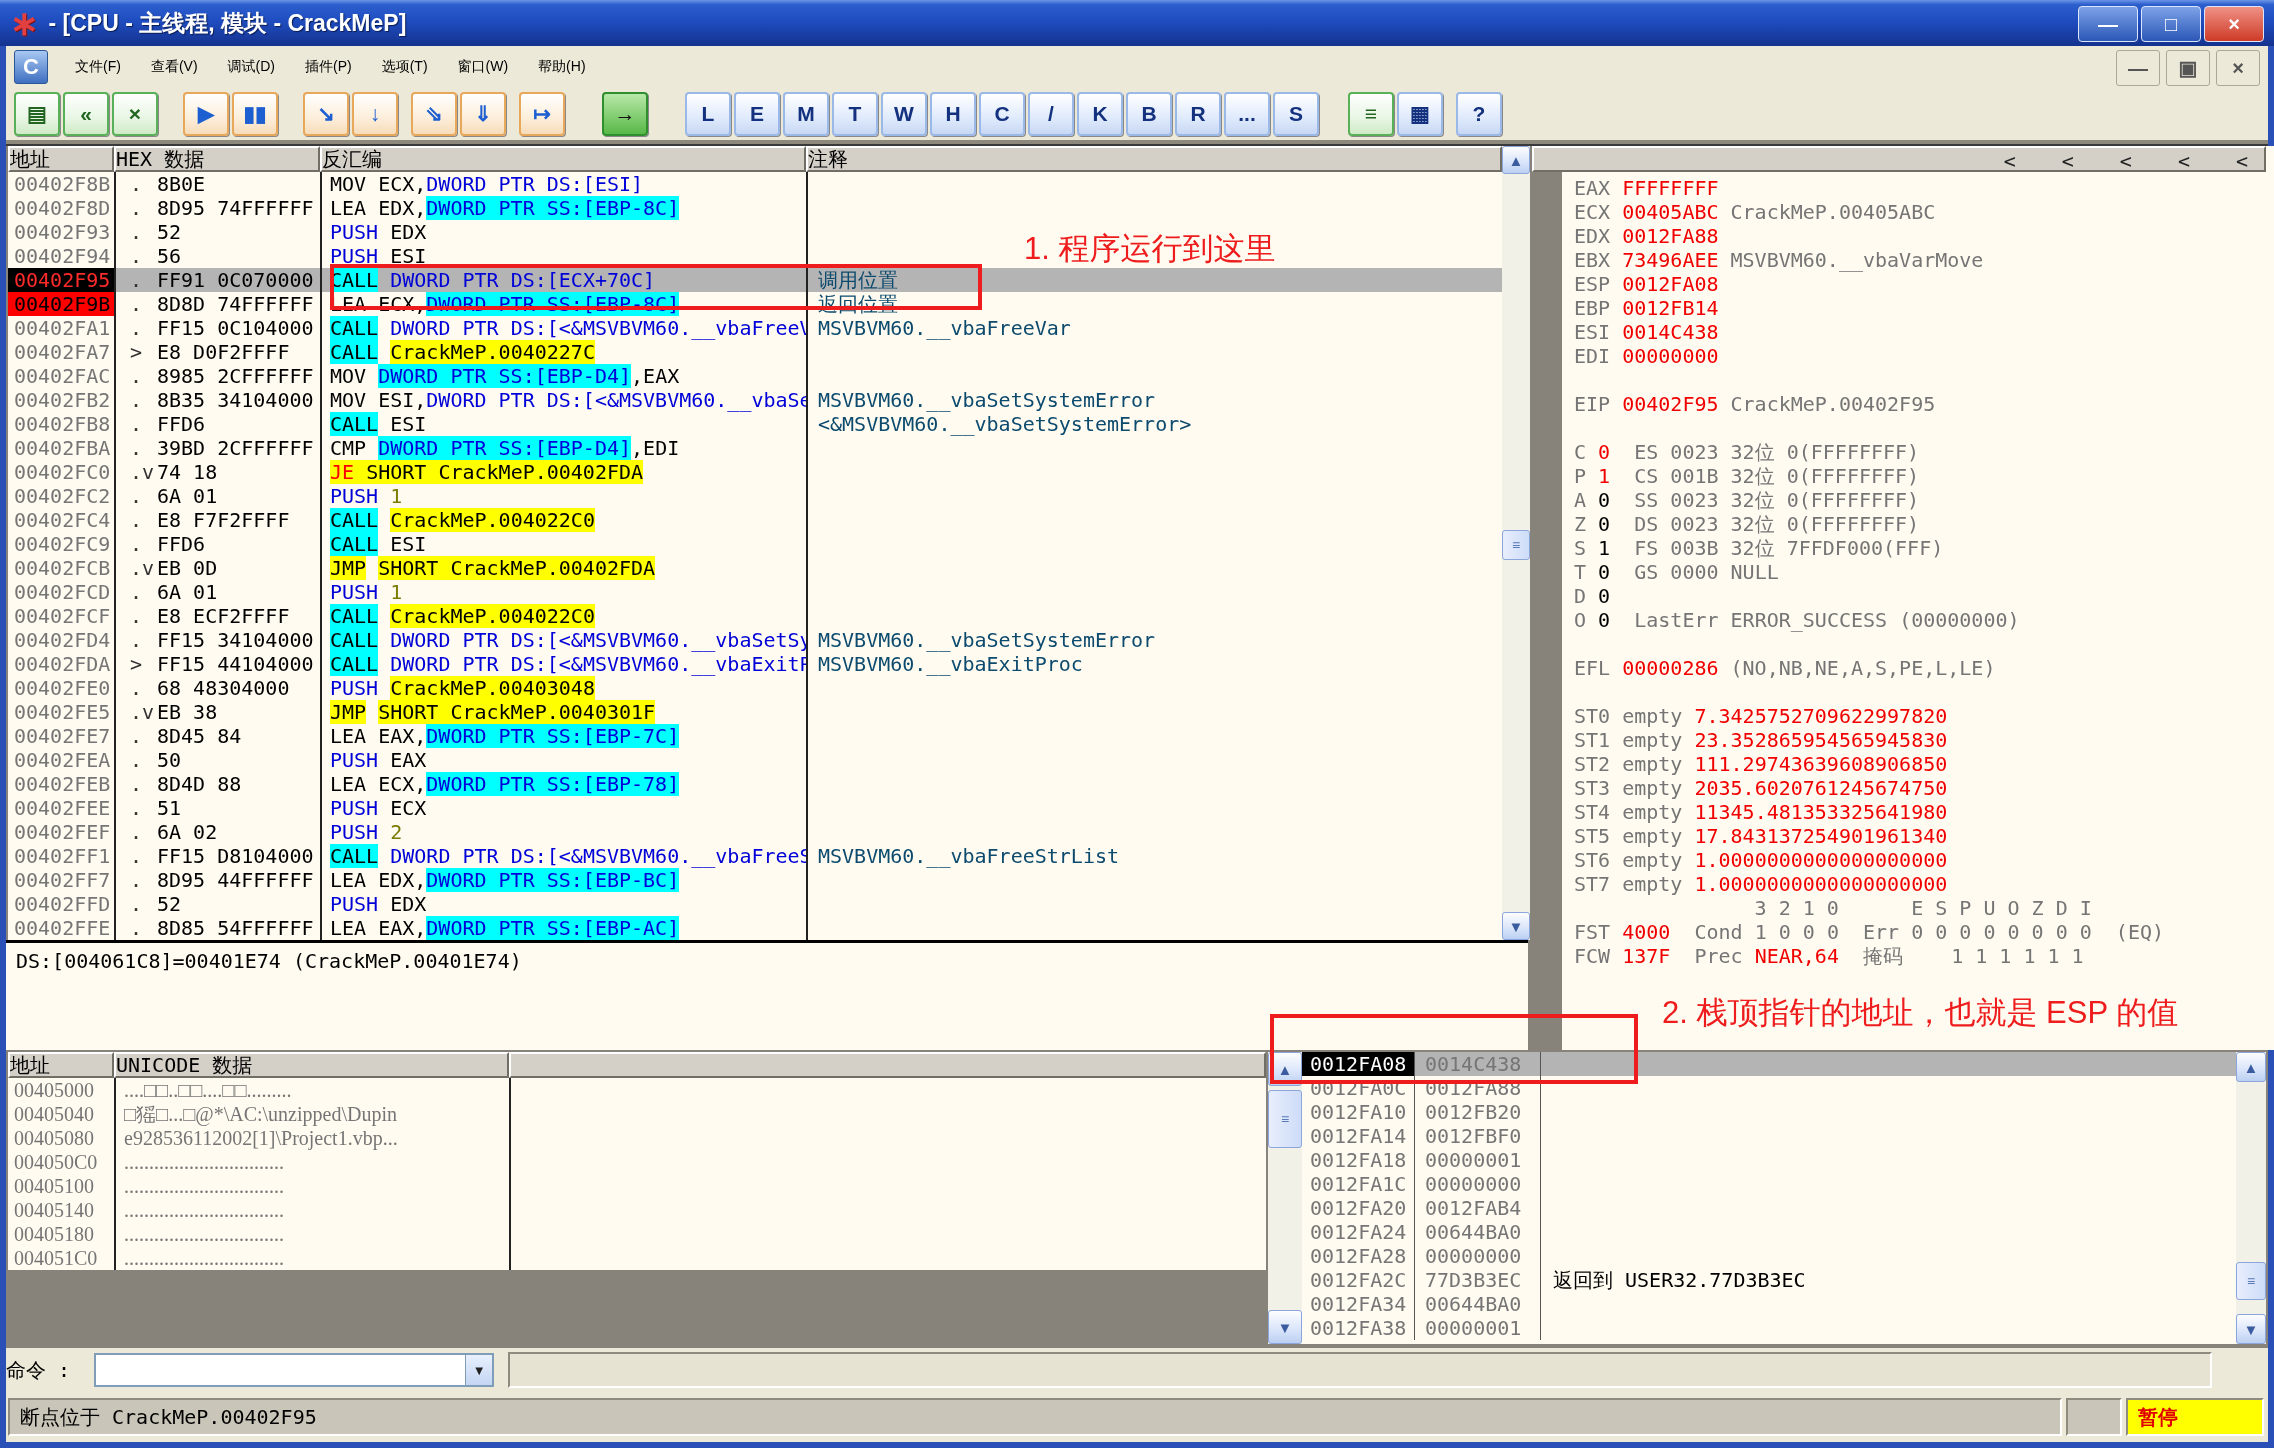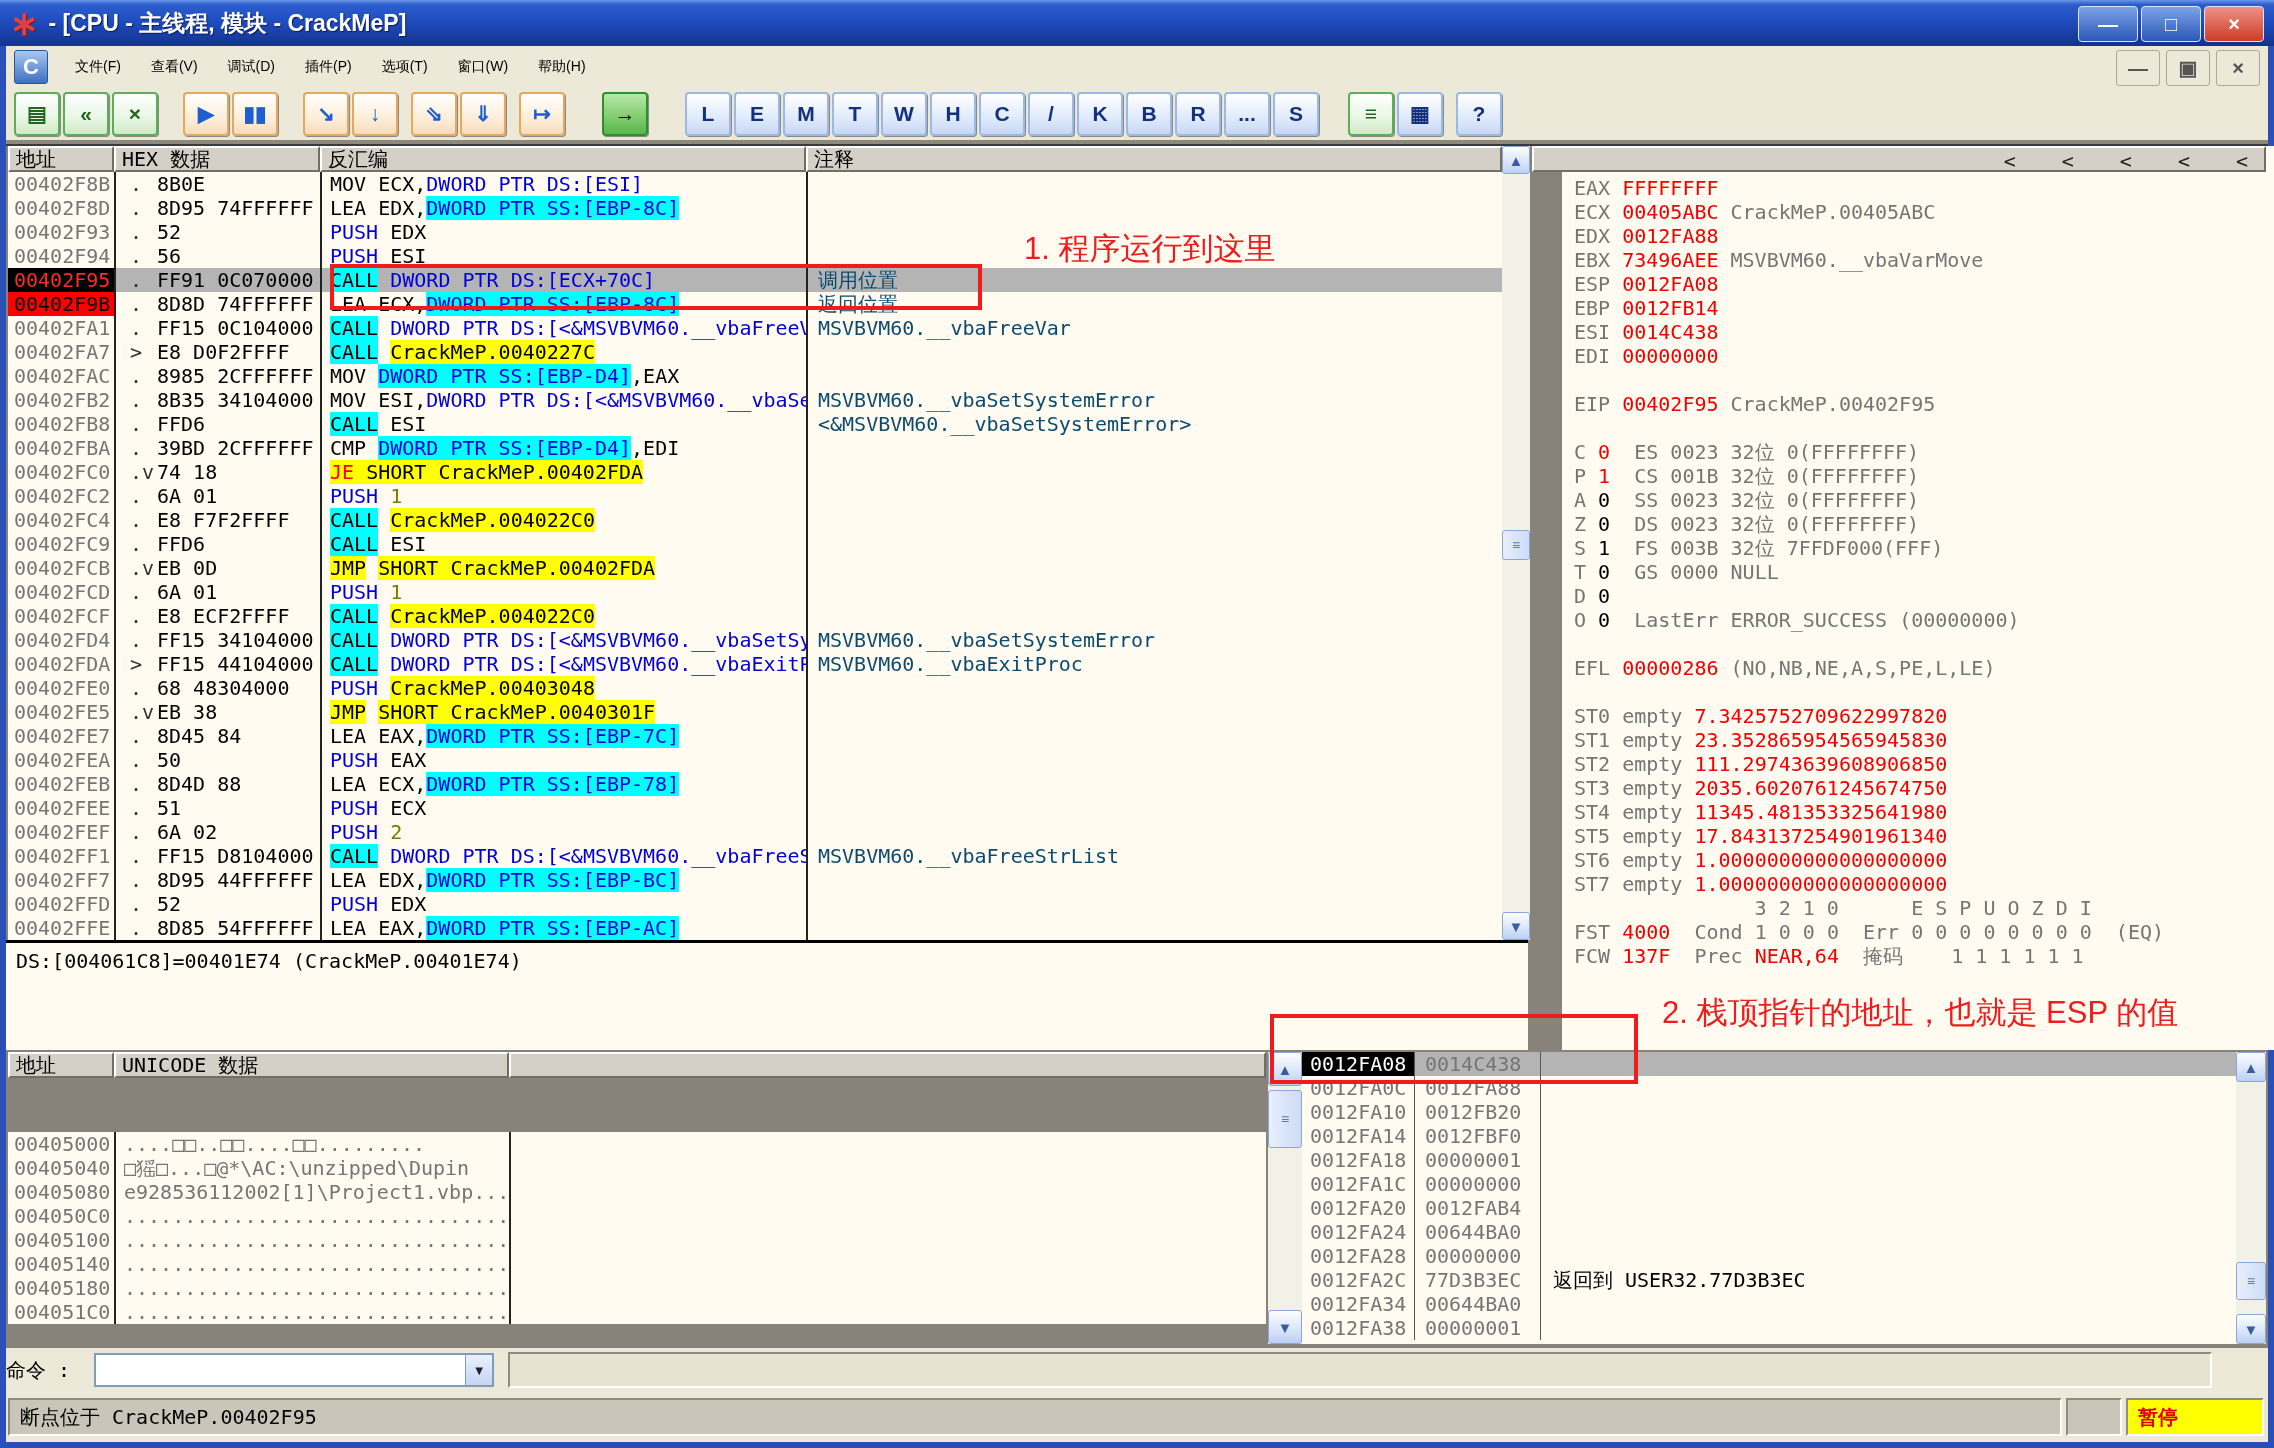--- a/index.html
+++ b/index.html
@@ -37,21 +37,21 @@
   .tb-btn.letter{color:#13317e;}
   .tb-gap{height:40px;}
   #chrome-sep{left:0;top:140px;width:2274px;height:6px;background:#8c887c;border-bottom:2px solid #3a3a3a;box-sizing:border-box;}
   
   .frame{background:#2a50b8;}
   
   .backdrop{left:6px;top:146px;width:2262px;height:1296px;background:#87837a;}
   .pane{position:absolute;background:#fffbf0;font-family:"DejaVu Sans Mono",monospace;font-size:20px;color:#000;}
   .hdrcell{position:absolute;height:26px;background:#d4d0c8;box-sizing:border-box;
     border-top:2px solid #fff;border-left:2px solid #fff;border-right:2px solid #716e66;border-bottom:2px solid #716e66;
-    font-family:"DejaVu Sans Mono",monospace;font-size:20px;line-height:22px;padding-left:6px;color:#000;overflow:hidden;white-space:pre;}
+    font-family:"DejaVu Sans Mono",monospace;font-size:20px;line-height:22px;color:#000;overflow:hidden;white-space:pre;}
   .sg{white-space:pre;}
   .sg.k{color:#000;} .sg.g{color:#757575;} .sg.r{color:#f00000;} .sg.b{color:#0000d8;}
   .sg.n{color:#7b7b00;}
   .sg.cy{background:#00ffff;color:#000;} .sg.cyb{background:#00ffff;color:#0000d8;}
   .sg.y{background:#ffff00;color:#000;} .sg.yr{background:#ffff00;color:#ff0000;font-weight:normal;}
   
   #asm-rows{left:8px;top:172px;width:1494px;height:768px;overflow:hidden;}
   .arow{display:flex;height:24px;line-height:24px;white-space:pre;}
   .arow.sel .c-pre,.arow.sel .c-hex,.arow.sel .c-asm,.arow.sel .c-com{background:#b4b4b4;}
   .c-addr{width:106px;box-sizing:border-box;padding-left:6px;color:#757575;flex:none;overflow:hidden;}
@@ -70,21 +70,21 @@
   .sb-thumb{position:absolute;left:0;width:100%;background:linear-gradient(90deg,#e8eefc,#cddcf8);
     border:1px solid #8aa6dc;border-radius:3px;color:#5a7ab8;display:flex;align-items:center;justify-content:center;
     font-size:14px;box-sizing:border-box;}
   
   #reg-pane{left:1532px;top:146px;width:734px;height:904px;margin-left:30px;}
   #reg-hdr{left:1532px;top:146px;width:734px;}
   #reg-collapse{position:absolute;right:16px;top:2px;display:flex;gap:46px;color:#222;}
   #register-lines{position:absolute;left:12px;top:30px;white-space:pre;}
   .rline{height:24px;line-height:24px;white-space:pre;}
   
-  #dump-rows{left:8px;top:1132px;width:1258px;height:192px;overflow:hidden;}
+  #dump-rows{left:8px;top:1078px;width:1258px;height:192px;overflow:hidden;font-family:Liberation Serif, serif;}
   .drow{display:flex;height:24px;line-height:24px;white-space:pre;color:#757575;}
   .d-addr{width:106px;box-sizing:border-box;padding-left:6px;flex:none;}
   .d-txt{width:395px;box-sizing:border-box;border-left:2px solid #222;padding-left:8px;flex:none;overflow:hidden;}
   .d-blank{width:757px;box-sizing:border-box;border-left:2px solid #222;flex:none;}
   
   #stack-rows{left:1302px;top:1052px;width:934px;height:292px;overflow:hidden;}
   .srow{display:flex;height:24px;line-height:24px;white-space:pre;}
   .srow.sel{background:#b4b4b4;}
   .s-addr{width:112px;box-sizing:border-box;padding-left:8px;color:#757575;flex:none;}
   .s-addr.selbox{background:#000;color:#fff;padding-left:8px;}

